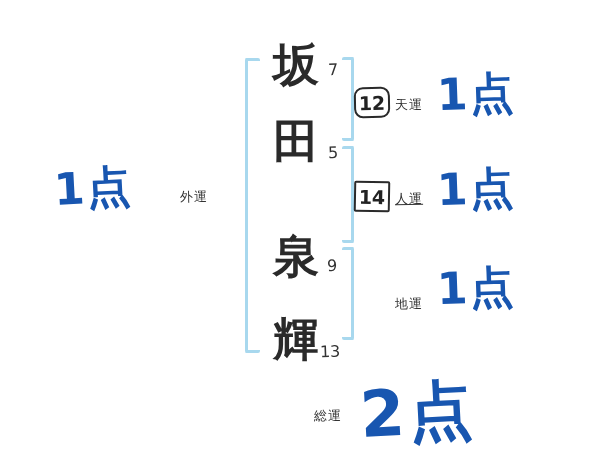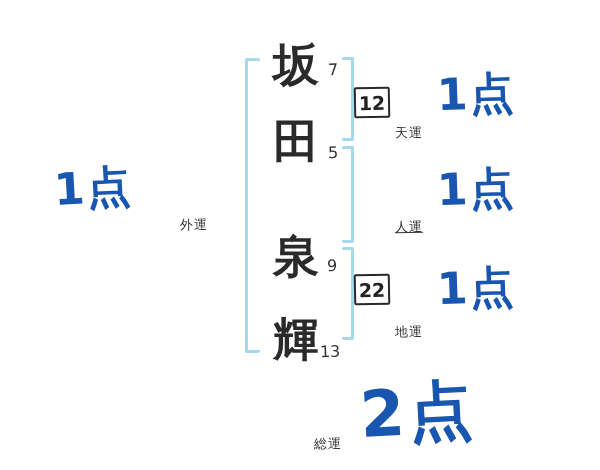--- a/index.html
+++ b/index.html
@@ -27,34 +27,34 @@
     width:9px;border-radius:2px;
   }
   
   .valbox{
     border:2px solid #2a2a2a;background:#fff;
     min-width:28px;height:26px;padding:1px 2px 0 2px;
     display:flex;align-items:center;justify-content:center;
     font-size:19px;font-weight:600;color:#222;border-radius:2px;
   }
   .fortune-label{
-    font-size:13px;color:#333;letter-spacing:1px;white-space:nowrap;margin-top:28px;
+    font-size:13px;color:#333;letter-spacing:1px;white-space:nowrap;
   }
   
   .score{
     color:#1856b0;font-weight:700;font-size:44px;line-height:1;white-space:nowrap;
     letter-spacing:2px;
   }
   .score-big{
     font-size:64px;letter-spacing:4px;
   }
   .r-m2{transform:rotate(-2deg);}
   .r-m3{transform:rotate(-3deg);}
   .r-p1{transform:rotate(1deg);}
-  .r-m1{transform:rotate(-1deg);}
+  .r-m1{transform:rotate(-1deg);border-radius:9px;}
 </style>
 </head>
 <body>
 
 <div class="canvas">
 
   <div class="abs score r-m3" style="left:54px;top:166px;">1点</div>
 
   <div class="abs fortune-label r-m1" style="left:180px;top:188px;">外運</div>
 
@@ -70,23 +70,23 @@
   <div class="abs strokes r-m2" style="left:327px;top:258px;">9</div>
   <div class="abs strokes r-m2" style="left:320px;top:344px;">13</div>
 
   <div class="abs bracket-right" style="left:342px;top:57px;height:78px;"></div>
   <div class="abs bracket-right" style="left:342px;top:146px;height:91px;"></div>
   <div class="abs bracket-right" style="left:342px;top:247px;height:87px;"></div>
 
   <div class="abs valbox r-m1" style="left:354px;top:87px;">12</div>
   <div class="abs fortune-label r-m1" style="left:395px;top:96px;">天運</div>
 
+  <div class="abs valbox r-p1" style="left:354px;top:181px;">14</div>
   <div class="abs fortune-label r-m1" style="left:395px;top:190px;text-decoration:underline;">人運</div>
 
-  <div class="abs valbox r-m1" style="left:354px;top:274px;">22</div>
   <div class="abs fortune-label r-m1" style="left:395px;top:295px;">地運</div>
 
   <div class="abs score r-m2" style="left:437px;top:72px;">1点</div>
   <div class="abs score r-m2" style="left:437px;top:167px;">1点</div>
   <div class="abs score r-m2" style="left:437px;top:266px;">1点</div>
 
   <div class="abs fortune-label r-m1" style="left:314px;top:407px;">総運</div>
   <div class="abs score score-big r-m3" style="left:360px;top:380px;">2点</div>
 
 </div>

